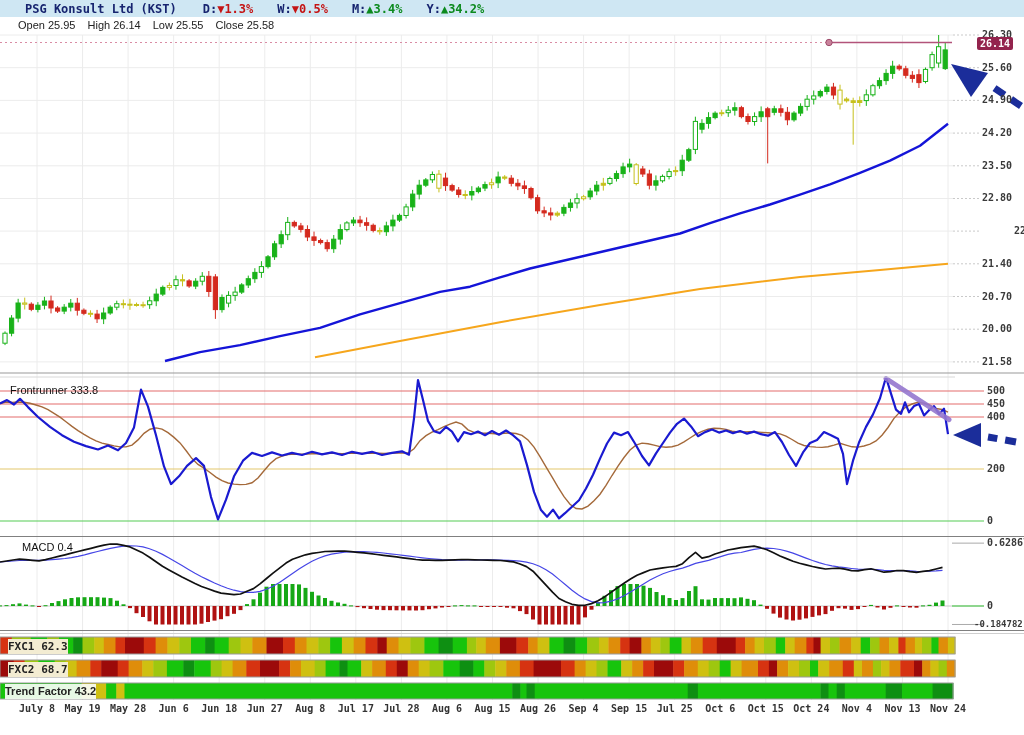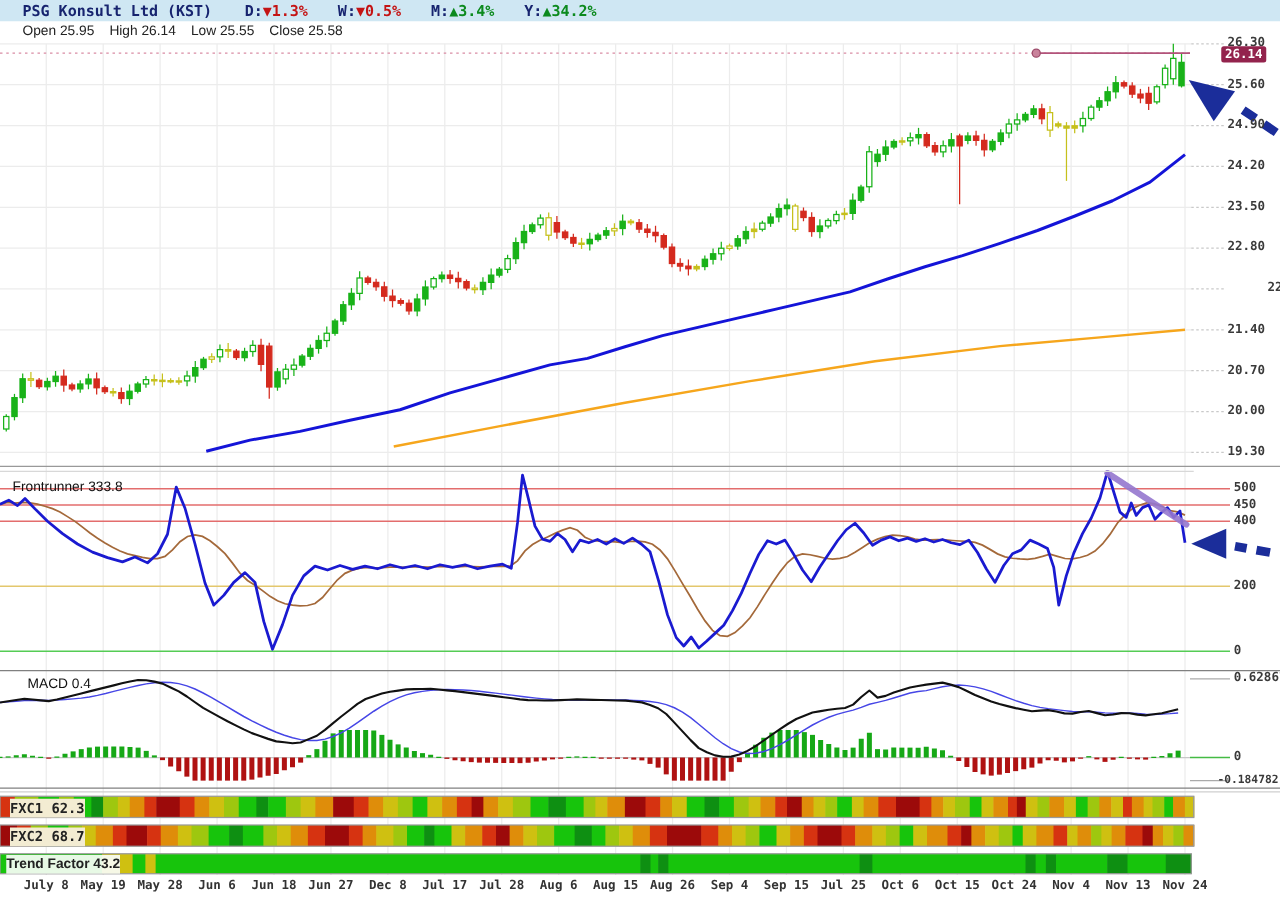--- a/index.html
+++ b/index.html
@@ -1,19 +1,19 @@
 <!DOCTYPE html>
 <html><head>
 <meta charset="utf-8">
 <style>
   *{margin:0;padding:0;box-sizing:border-box}
   html,body{width:1024px;height:735px;background:#fff;overflow:hidden;position:relative;
     font-family:"Liberation Sans",sans-serif}
   .hdr{position:absolute;top:0;left:0;width:1024px;height:17px;background:#cfe7f3;
-    display:flex;align-items:center;padding-left:18px;gap:26px;
+    display:flex;align-items:center;padding-left:25px;gap:26px;
     font-family:"DejaVu Sans Mono",monospace;font-weight:bold;font-size:12px;color:#17246f;white-space:nowrap}
   .hdr .stat{display:flex;align-items:center}
   .hdr .lab{color:#17246f}
   .hdr .v.down{color:#c41414}
   .hdr .v.up{color:#0c8a1e}
   .ohlc{position:absolute;top:17px;left:18px;height:16px;display:flex;gap:12px;align-items:center;
     font-size:11px;color:#222;white-space:nowrap}
   svg#chart-svg{position:absolute;top:0;left:0}
   .axis{position:absolute;font-family:"DejaVu Sans Mono",monospace;font-weight:bold;
     font-size:10px;color:#3a3a3a;white-space:nowrap}
@@ -790,36 +790,36 @@
     <div class="axis" style="left: 982px; top: 29px;">26.30</div>
     <div class="axis" style="left: 982px; top: 61.69px;">25.60</div>
     <div class="axis" style="left: 982px; top: 94.38px;">24.90</div>
     <div class="axis" style="left: 982px; top: 127.07px;">24.20</div>
     <div class="axis" style="left: 982px; top: 159.76px;">23.50</div>
     <div class="axis" style="left: 982px; top: 192.45px;">22.80</div>
     <div class="axis" style="left: 982px; top: 225.14px; margin-left: 32px;">22.10</div>
     <div class="axis" style="left: 982px; top: 257.83px;">21.40</div>
     <div class="axis" style="left: 982px; top: 290.52px;">20.70</div>
     <div class="axis" style="left: 982px; top: 323.21px;">20.00</div>
-    <div class="axis" style="left: 982px; top: 355.9px;">19.30</div>
+    <div class="axis" style="left: 982px; top: 355.9px;">21.58</div>
     <div class="axis" style="left: 987px; top: 385px;">500</div>
     <div class="axis" style="left: 987px; top: 398px;">450</div>
     <div class="axis" style="left: 987px; top: 411px;">400</div>
     <div class="axis" style="left: 987px; top: 463px;">200</div>
     <div class="axis" style="left: 987px; top: 515px;">0</div>
     <div class="axis" style="left: 987px; top: 537.133px;">0.62867</div>
     <div class="axis" style="left: 987px; top: 600px;">0</div>
     <div class="axis" style="left: 974px; top: 619.478px; font-size: 9px;">-0.184782</div>
     <div class="date" style="left: 13px; top: 703px;">July 8</div>
     <div class="date" style="left: 58.55px; top: 703px;">May 19</div>
     <div class="date" style="left: 104.1px; top: 703px;">May 28</div>
     <div class="date" style="left: 149.65px; top: 703px;">Jun 6</div>
     <div class="date" style="left: 195.2px; top: 703px;">Jun 18</div>
     <div class="date" style="left: 240.75px; top: 703px;">Jun 27</div>
-    <div class="date" style="left: 286.3px; top: 703px;">Dec 8</div>
+    <div class="date" style="left: 286.3px; top: 703px;">Aug 8</div>
     <div class="date" style="left: 331.85px; top: 703px;">Jul 17</div>
     <div class="date" style="left: 377.4px; top: 703px;">Jul 28</div>
     <div class="date" style="left: 422.95px; top: 703px;">Aug 6</div>
     <div class="date" style="left: 468.5px; top: 703px;">Aug 15</div>
     <div class="date" style="left: 514.05px; top: 703px;">Aug 26</div>
     <div class="date" style="left: 559.6px; top: 703px;">Sep 4</div>
     <div class="date" style="left: 605.15px; top: 703px;">Sep 15</div>
     <div class="date" style="left: 650.7px; top: 703px;">Jul 25</div>
     <div class="date" style="left: 696.25px; top: 703px;">Oct 6</div>
     <div class="date" style="left: 741.8px; top: 703px;">Oct 15</div>

